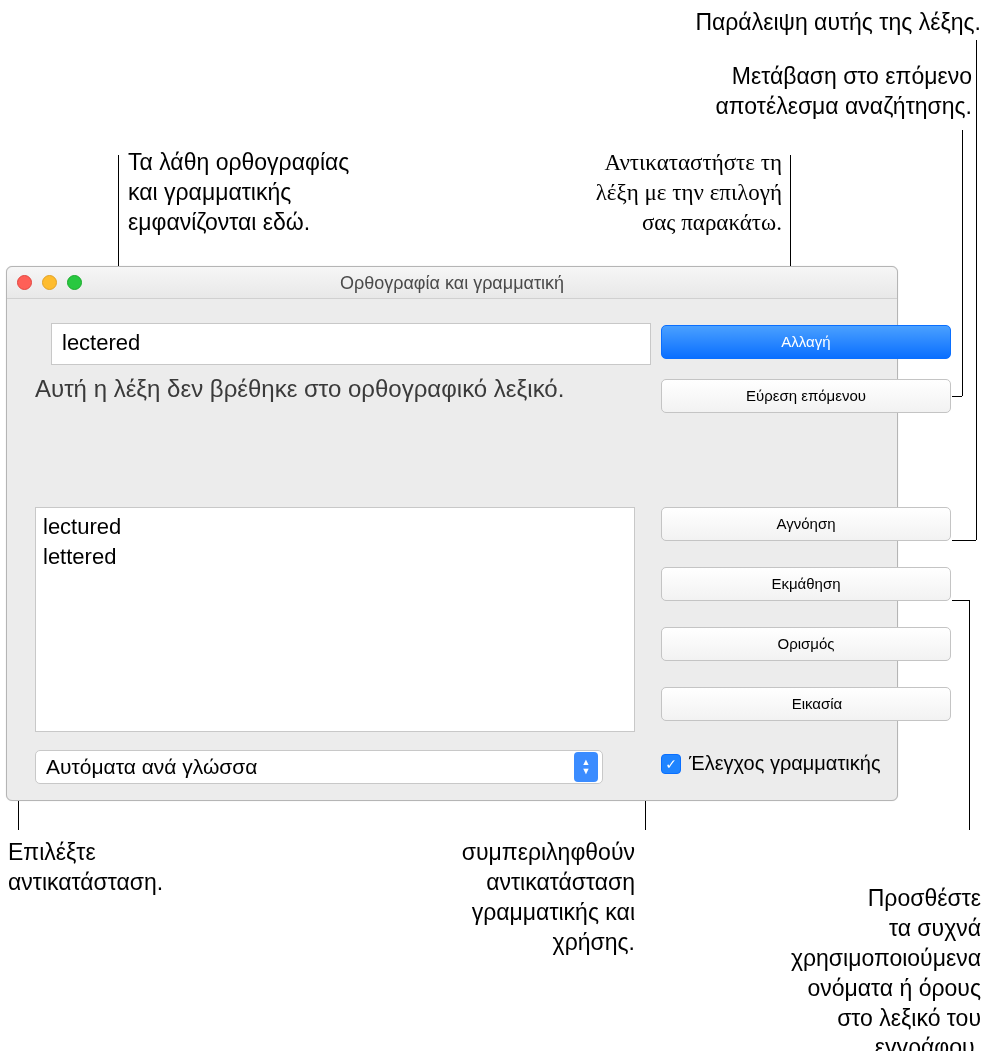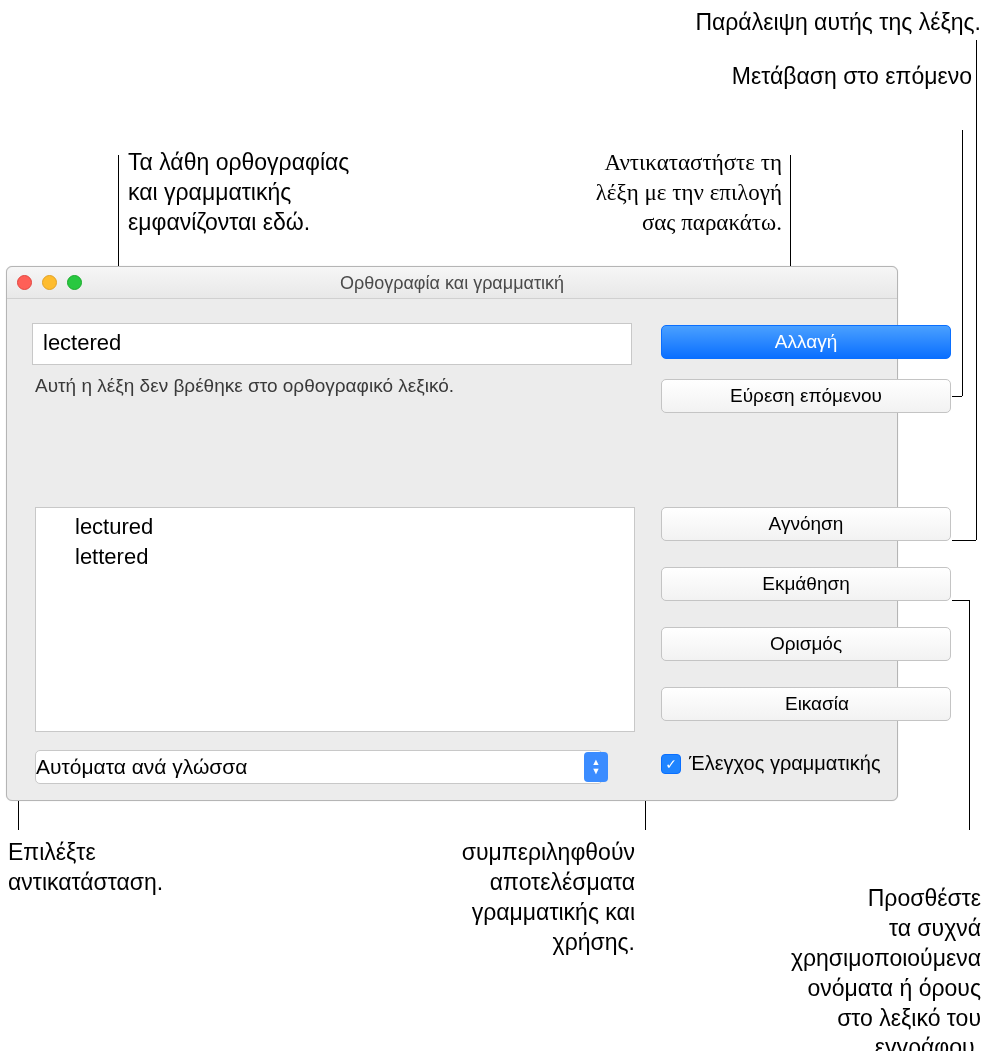--- a/index.html
+++ b/index.html
@@ -53,58 +53,57 @@
     position: absolute;
     left: 10px; top: 8px;
     display: flex; gap: 10px;
   }
   .dot { width: 15px; height: 15px; border-radius: 50%; }
   .dot.red { background: #ff5f57; border: 1px solid #e24640; }
   .dot.yel { background: #febc2e; border: 1px solid #e1a126; }
   .dot.grn { background: #28c840; border: 1px solid #1aab2b; }
   .misspelled-field {
     position: absolute;
-    left: 25px; top: 56px;
+    left: 44px; top: 56px;
     width: 600px; height: 42px;
     background: #fff;
     border: 1px solid #c8c8c8;
     border-radius: 0;
     padding: 6px 10px;
     font-size: 22px;
   }
   .status {
     position: absolute;
     left: 28px; top: 108px;
-    font-size: 19px;
+    font-size: 24px;
     color: #3a3a3a;
   }
   .suggestions {
     position: absolute;
     left: 28px; top: 240px;
     width: 600px; height: 225px;
     background: #fff;
     border: 1px solid #c8c8c8;
     font-size: 22px;
     padding: 4px 0;
     overflow: hidden;
   }
   .suggestions div {
     padding: 2px 7px;
     cursor: default;
-    margin-left: 32px;
   }
   .lang-select {
     position: absolute;
     left: 28px; top: 483px;
     width: 568px; height: 34px;
     background: #fff;
     border: 1px solid #c8c8c8;
     border-radius: 5px;
     font-size: 21px;
-    padding: 3px 0;
+    padding: 3px 10px;
     display: flex;
     align-items: center;
     justify-content: space-between;
   }
   .lang-arrows {
     width: 24px; height: 30px;
     background: #3b8cff;
     border-radius: 4px;
     display: flex;
     flex-direction: column;
@@ -115,21 +114,21 @@
     line-height: 9px;
     margin-right: -6px;
   }
 
   .btn {
     position: absolute;
     width: 290px; height: 34px;
     background: linear-gradient(#fff, #f2f2f2);
     border: 1px solid #c4c4c4;
     border-radius: 5px;
-    font-size: 19px;
+    font-size: 15px;
     text-align: center;
     line-height: 32px;
     color: #000;
     left: 654px;
   }
   .btn.primary {
     background: linear-gradient(#4aa0ff, #0a6fff);
     color: #fff;
     border: 1px solid #0a6fff;
   }
@@ -155,20 +154,21 @@
 
 <div class="callout right" style="top:8px; right:6px;">
   <span>Παράλειψη αυτής της λέξης.</span>
 </div>
 
 <div class="line v" style="left:976px; top:40px; height:500px;"></div>
 <div class="line h" style="left:952px; top:540px; width:24px;"></div>
 
 <div class="callout right" style="top:62px; right:15px;">
   <div>Μετάβαση στο επόμενο</div>
+  <div>αποτέλεσμα αναζήτησης.</div>
 </div>
 <div class="line v" style="left:962px; top:130px; height:266px;"></div>
 <div class="line h" style="left:952px; top:396px; width:10px;"></div>
 
 <div class="callout left" style="top:148px; left:128px;">
   <div>Τα λάθη ορθογραφίας</div>
   <div>και γραμματικής</div>
   <div>εμφανίζονται εδώ.</div>
 </div>
 <div class="line v" style="left:118px; top:155px; height:190px;"></div>
@@ -182,21 +182,21 @@
 
 <div class="callout left" style="top:838px; left:8px;">
   <div>Επιλέξτε</div>
   <div>αντικατάσταση.</div>
 </div>
 <div class="line v" style="left:18px; top:545px; height:285px;"></div>
 <div class="line h" style="left:18px; top:545px; width:14px;"></div>
 
 <div class="callout right" style="top:838px; left:435px; width:200px;">
   <div>συμπεριληφθούν</div>
-  <div>αποτελέσματα</div>
+  <div>αντικατάσταση</div>
   <div>γραμματικής και</div>
   <div>χρήσης.</div>
 </div>
 <div class="line v" style="left:645px; top:765px; height:65px;"></div>
 <div class="line h" style="left:645px; top:765px; width:22px;"></div>
 
 <div class="callout right" style="top:884px; right:6px; width:230px;">
   <div>Προσθέστε</div>
   <div>τα συχνά</div>
   <div>χρησιμοποιούμενα</div>

